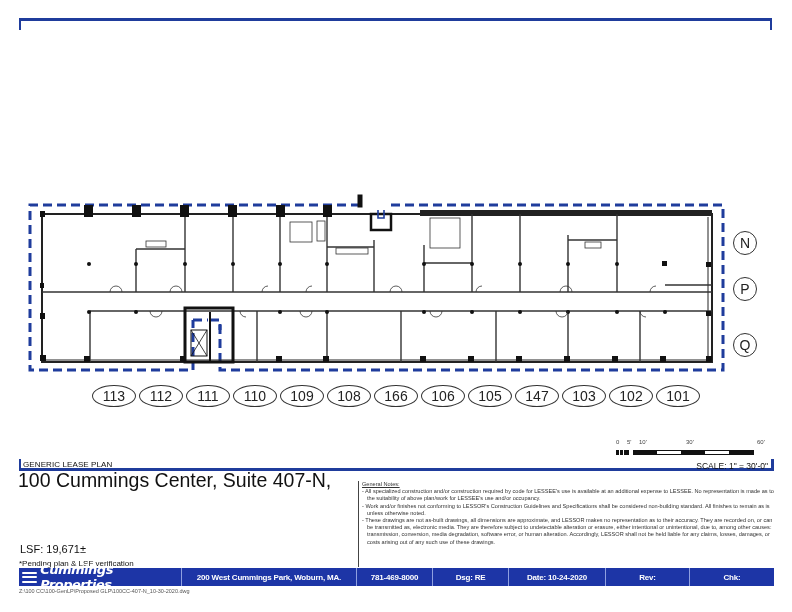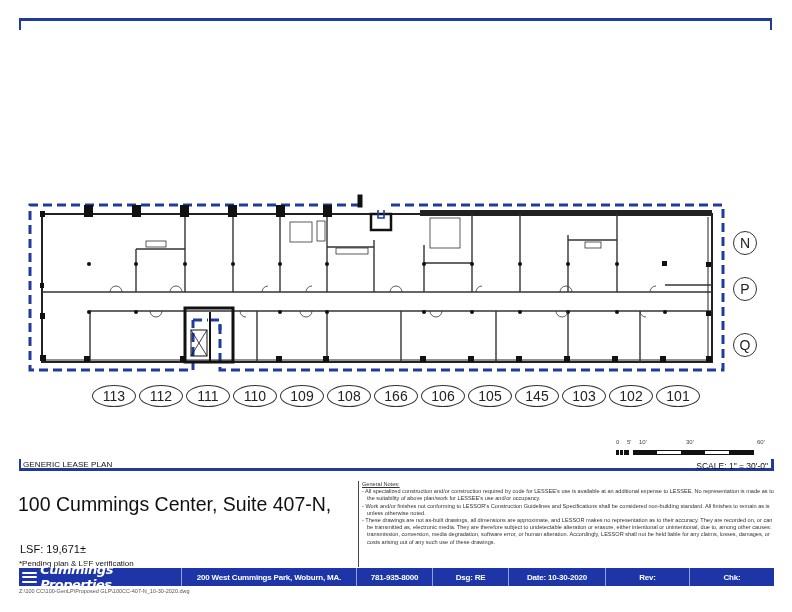--- a/index.html
+++ b/index.html
@@ -10,21 +10,21 @@
   .grid-bubble { width:22px; height:22px; border:1px solid #333; border-radius:50%; font-size:14px; display:flex; align-items:center; justify-content:center; color:#222; background:#fff; }
   .suite-row { left:92px; top:385px; display:flex; gap:3px; }
   .suite-bubble { width:44px; height:22px; border:1px solid #333; border-radius:50%; font-size:14px; display:flex; align-items:center; justify-content:center; color:#222; background:#fff; box-sizing:border-box; }
   .scale-labels { left:615px; top:439px; font-size:6px; color:#444; width:150px; height:8px; }
   .scale-labels span { position:absolute; top:0; }
   .scale-bar { left:616px; top:450px; height:5px; width:148px; display:flex; }
   .scale-bar div { height:5px; }
   .title-bar { left:19px; top:459px; width:755px; height:12px; border-left:2px solid #1f3c9c; border-right:3px solid #1f3c9c; border-bottom:3px solid #1f3c9c; box-sizing:border-box; }
   .generic-label { left:23px; top:460px; font-size:8px; color:#111; letter-spacing:0.1px; }
   .scale-text { right:24px; top:461px; font-size:8.5px; color:#111; }
-  .address { left:18px; top:492px; font-size:19.5px; line-height:25px; color:#111; }
+  .address { left:18px; top:468px; font-size:19.5px; line-height:25px; color:#111; }
   .lsf { left:20px; top:543px; font-size:11px; color:#111; }
   .pending { left:19px; top:559px; font-size:8px; color:#111; }
   .notes { left:358px; top:481px; width:420px; height:86px; border-left:1px solid #444; padding-left:3px; font-size:5.6px; line-height:7.2px; color:#333; box-sizing:border-box; }
   .notes .hdr { text-decoration:underline; }
   .notes .item { padding-left:5px; text-indent:-5px; }
   .footer { left:19px; top:568px; width:755px; height:18px; background:#1d35a6; display:flex; color:#fff; font-size:8px; box-sizing:border-box; }
   .footer .cell { height:18px; display:flex; align-items:center; justify-content:center; border-right:1px solid #8fa0e0; box-sizing:border-box; font-weight:bold; letter-spacing:-0.2px; }
   .footer .cell:last-child { border-right:none; }
   .logo-cell { justify-content:flex-start !important; padding-left:3px; }
   .logo-text { font-style:italic; font-weight:bold; font-size:13px; letter-spacing:-0.5px; font-family:"DejaVu Sans", sans-serif; }
@@ -187,21 +187,21 @@
 <div class="abs suite-row">
   <div class="suite-bubble">113</div>
   <div class="suite-bubble">112</div>
   <div class="suite-bubble">111</div>
   <div class="suite-bubble">110</div>
   <div class="suite-bubble">109</div>
   <div class="suite-bubble">108</div>
   <div class="suite-bubble">166</div>
   <div class="suite-bubble">106</div>
   <div class="suite-bubble">105</div>
-  <div class="suite-bubble">145</div>
+  <div class="suite-bubble">147</div>
   <div class="suite-bubble">103</div>
   <div class="suite-bubble">102</div>
   <div class="suite-bubble">101</div>
 </div>
 
 <div class="abs scale-labels">
   <span style="left:1px;">0</span>
   <span style="left:12px;">5'</span>
   <span style="left:24px;">10'</span>
   <span style="left:71px;">30'</span>
@@ -241,19 +241,19 @@
 <div class="abs footer">
   <div class="cell logo-cell" style="width:163px;">
     <span class="logo-icon">
         <i></i>
         <i></i>
         <i></i>
       </span>
     <span class="logo-text">Cummings Properties</span>
   </div>
   <div class="cell" style="width:175px;">200 West Cummings Park, Woburn, MA.</div>
-  <div class="cell" style="width:76px;">781-935-8000</div>
+  <div class="cell" style="width:76px;">781-469-8000</div>
   <div class="cell" style="width:76px;">Dsg: RE</div>
-  <div class="cell" style="width:97px;">Date: 10-30-2020</div>
+  <div class="cell" style="width:97px;">Date: 10-24-2020</div>
   <div class="cell" style="width:84px;">Rev:</div>
   <div class="cell" style="width:84px;">Chk:</div>
 </div>
 <div class="abs filepath">Z:\100 CC\100-GenLP\Proposed GLP\100CC-407-N_10-30-2020.dwg</div>
 
 </body></html>

